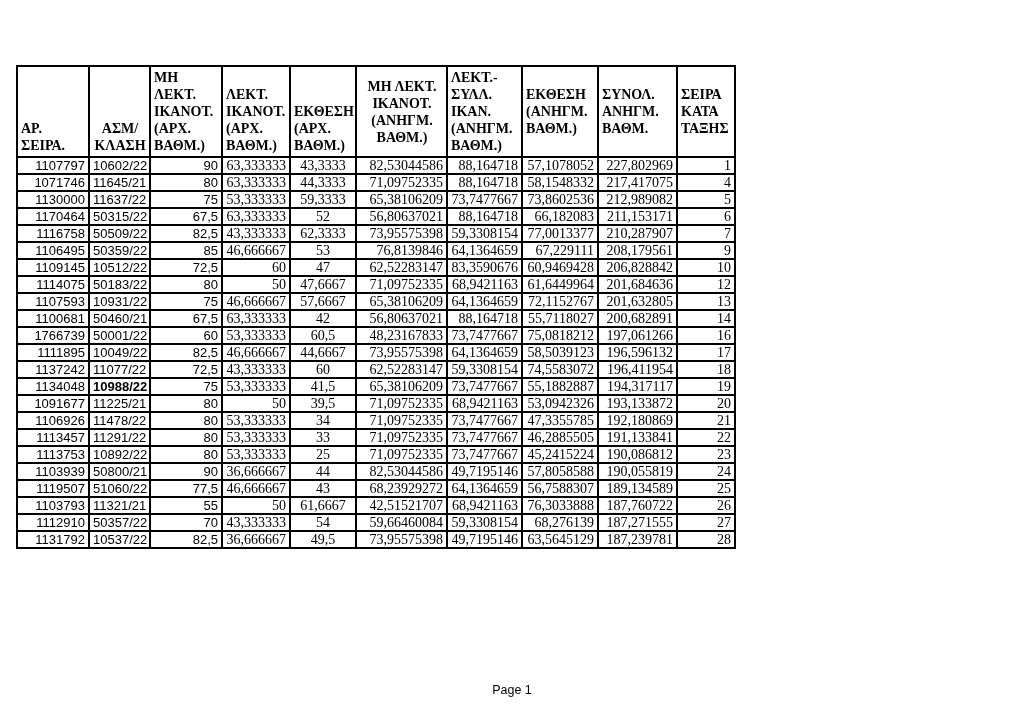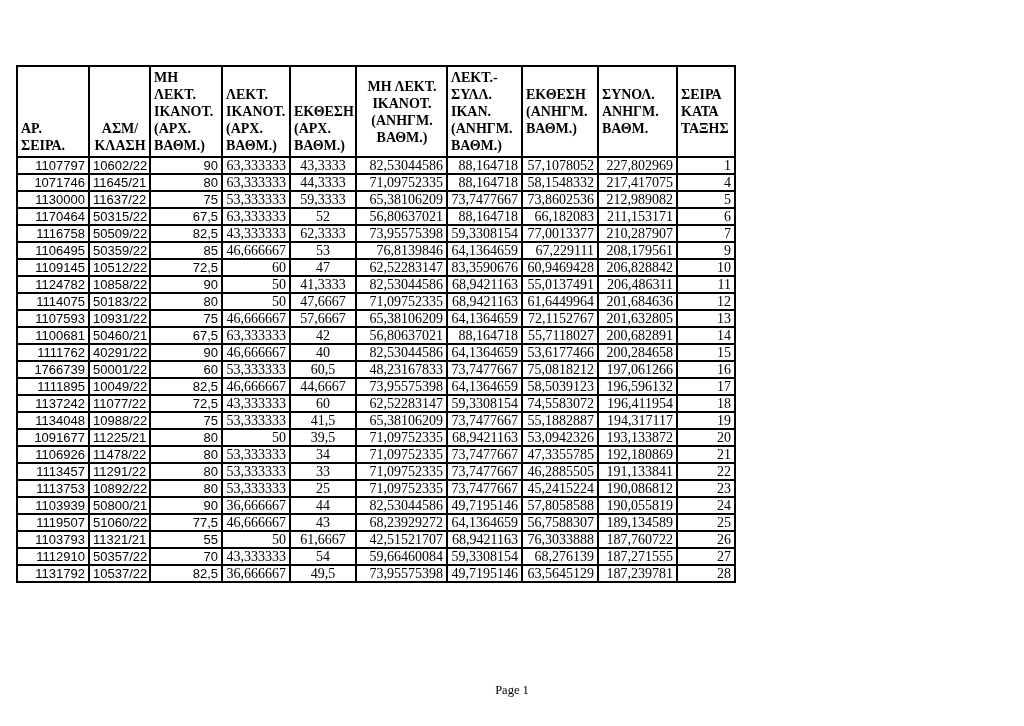--- a/index.html
+++ b/index.html
@@ -43,28 +43,28 @@
     padding: 0 3px;
     white-space: nowrap;
   }
   .sans  { font-family: "Liberation Sans", sans-serif; font-size: 13px; }
   .serif { font-family: "Liberation Serif", serif;     font-size: 14px; }
   .ta-l { text-align: left; }
   .ta-c { text-align: center; }
   .ta-r { text-align: right; }
   .va-b { vertical-align: bottom; }
   .va-m { vertical-align: middle; }
-  .bold { font-weight: normal; border-radius: 6px; }
+  .bold { font-weight: bold; border-radius: 6px; }
   .page-footer {
     position: absolute;
     left: 0;
     right: 0;
     top: 683px;
     text-align: center;
-    font-family: Liberation Serif, serif;
+    font-family: Liberation Sans, sans-serif;
     font-size: 12.5px;
     color: #000000;
   }
 </style>
 </head>
 <body>
 
 <div class="page-canvas">
 
   <table class="results">
@@ -195,32 +195,20 @@
           <td class="sans ta-r">72,5</td>
           <td class="serif ta-r">60</td>
           <td class="serif ta-c">47</td>
           <td class="serif ta-r">62,52283147</td>
           <td class="serif ta-r">83,3590676</td>
           <td class="serif ta-r">60,9469428</td>
           <td class="serif ta-r">206,828842</td>
           <td class="serif ta-r">10</td>
         </tr>
         <tr>
-          <td class="sans ta-r">1124782</td>
-          <td class="sans ta-l">10858/22</td>
-          <td class="sans ta-r">90</td>
-          <td class="serif ta-r">50</td>
-          <td class="serif ta-c">41,3333</td>
-          <td class="serif ta-r">82,53044586</td>
-          <td class="serif ta-r">68,9421163</td>
-          <td class="serif ta-r">55,0137491</td>
-          <td class="serif ta-r">206,486311</td>
-          <td class="serif ta-r">11</td>
-        </tr>
-        <tr>
           <td class="sans ta-r">1114075</td>
           <td class="sans ta-l">50183/22</td>
           <td class="sans ta-r">80</td>
           <td class="serif ta-r">50</td>
           <td class="serif ta-c">47,6667</td>
           <td class="serif ta-r">71,09752335</td>
           <td class="serif ta-r">68,9421163</td>
           <td class="serif ta-r">61,6449964</td>
           <td class="serif ta-r">201,684636</td>
           <td class="serif ta-r">12</td>
@@ -243,32 +231,20 @@
           <td class="sans ta-r">67,5</td>
           <td class="serif ta-r">63,333333</td>
           <td class="serif ta-c">42</td>
           <td class="serif ta-r">56,80637021</td>
           <td class="serif ta-r">88,164718</td>
           <td class="serif ta-r">55,7118027</td>
           <td class="serif ta-r">200,682891</td>
           <td class="serif ta-r">14</td>
         </tr>
         <tr>
-          <td class="sans ta-r">1111762</td>
-          <td class="sans ta-l">40291/22</td>
-          <td class="sans ta-r">90</td>
-          <td class="serif ta-r">46,666667</td>
-          <td class="serif ta-c">40</td>
-          <td class="serif ta-r">82,53044586</td>
-          <td class="serif ta-r">64,1364659</td>
-          <td class="serif ta-r">53,6177466</td>
-          <td class="serif ta-r">200,284658</td>
-          <td class="serif ta-r">15</td>
-        </tr>
-        <tr>
           <td class="sans ta-r">1766739</td>
           <td class="sans ta-l">50001/22</td>
           <td class="sans ta-r">60</td>
           <td class="serif ta-r">53,333333</td>
           <td class="serif ta-c">60,5</td>
           <td class="serif ta-r">48,23167833</td>
           <td class="serif ta-r">73,7477667</td>
           <td class="serif ta-r">75,0818212</td>
           <td class="serif ta-r">197,061266</td>
           <td class="serif ta-r">16</td>

